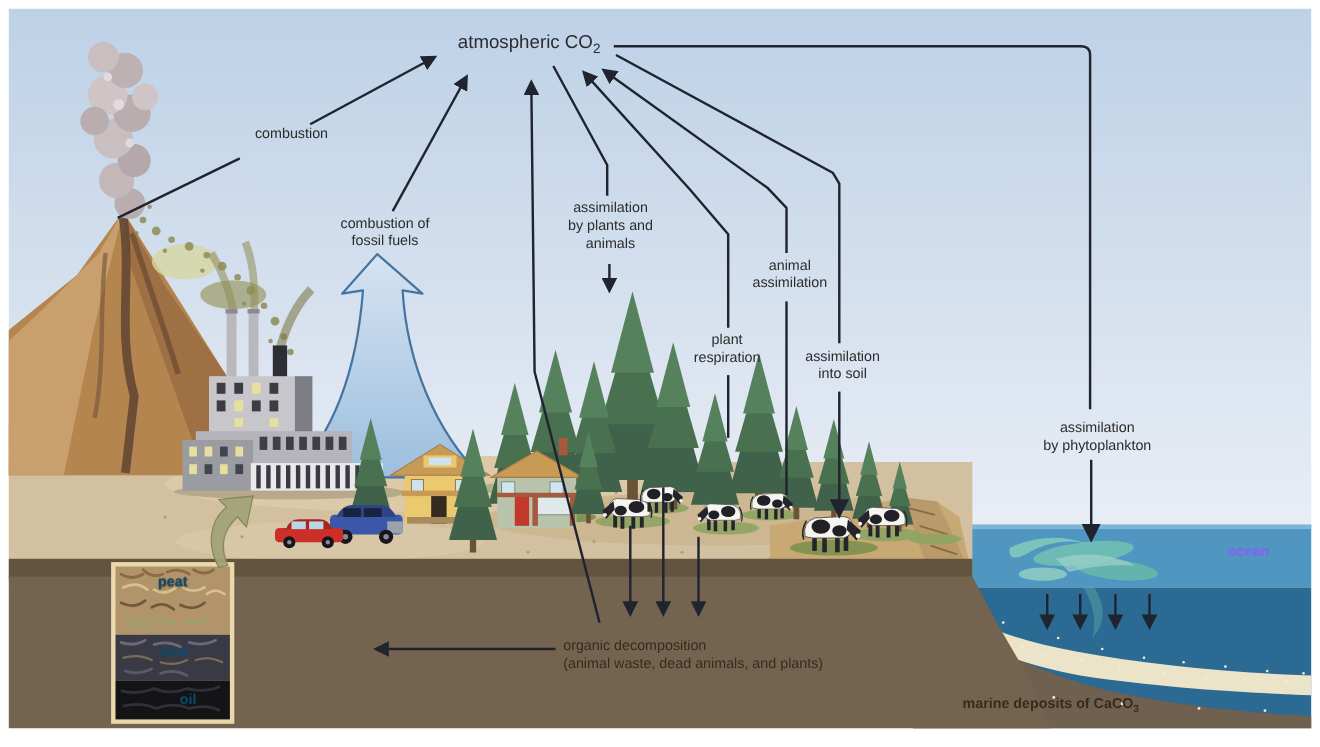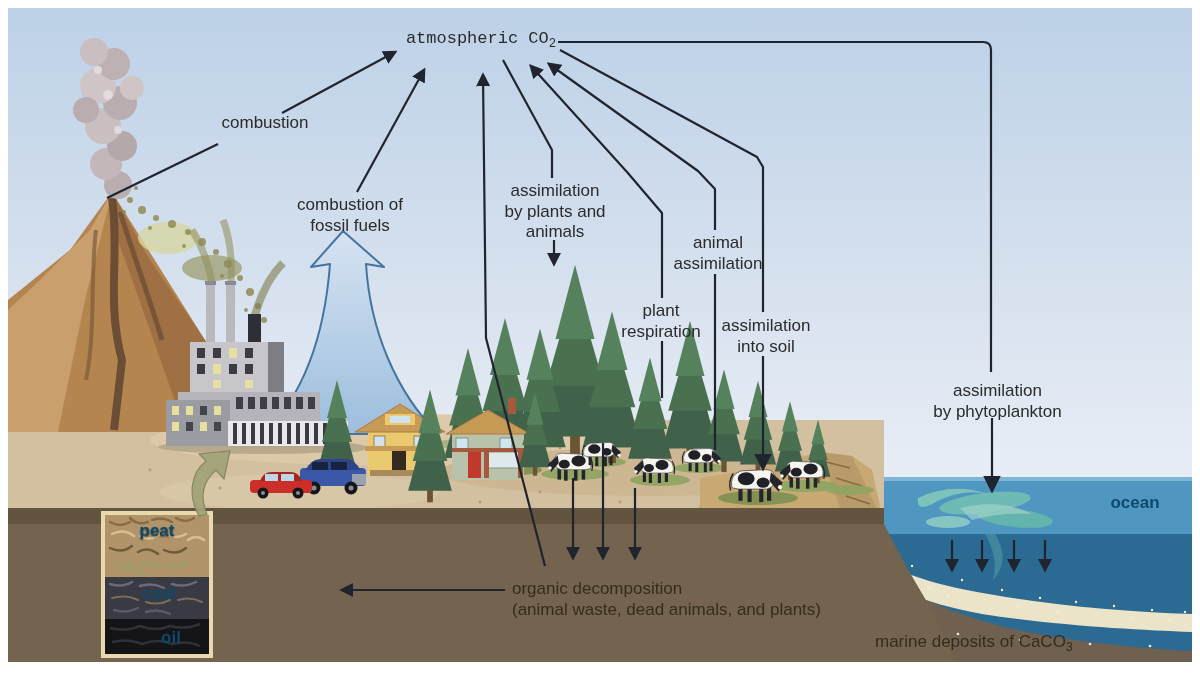--- a/index.html
+++ b/index.html
@@ -1,25 +1,25 @@
 <!DOCTYPE html>
 <html><head>
 <meta charset="utf-8">
 <style>
   html,body{margin:0;padding:0;background:#fff;}
   .stage{position:relative;width:1200px;height:679px;background:#ffffff;overflow:hidden;
          font-family:"Liberation Sans",sans-serif;}
   .stage svg{position:absolute;left:0;top:0;}
-  .lbl{position:absolute;font-size:17px;line-height:1.22;color:#2b2b2b;text-align:center;
+  .lbl{position:absolute;font-size:13px;line-height:1.22;color:#2b2b2b;text-align:center;
        white-space:pre-line;pointer-events:none;}
-  .lbl.big{font-size:17px;font-family:Liberation Mono, monospace;}
+  .lbl.big{font-size:17px;}
   .lbl.left{text-align:left;}
   .lbl.onbrown{color:#362c1e;}
   .lbl.white{color:#0c4a6e;font-weight:600;}
-  .lbl.ocean{color:#0c4a6e;font-weight:700;}
+  .lbl.ocean{color:#8b5cf6;font-weight:700;}
   sub{font-size:0.72em;}
 </style>
 </head>
 <body>
 
 <div class="stage">
 
 <svg width="1200" height="679" viewBox="0 0 1200 679">
   <defs>
     <linearGradient id="skyG" x1="0" y1="0" x2="0" y2="1">
@@ -395,15 +395,15 @@
 <div class="lbl" style="left:716px;top:316px;width:100px;">assimilation
 into soil</div>
 <div class="lbl" style="left:925px;top:381px;width:145px;">assimilation
 by phytoplankton</div>
 <div class="lbl ocean" style="left:1100px;top:493px;width:70px;">ocean</div>
 <div class="lbl white" style="left:125px;top:521px;width:64px;text-shadow:0 1px 2px rgba(0,0,0,0.6);">peat</div>
 <div class="lbl white" style="left:127px;top:584px;width:64px;">coal</div>
 <div class="lbl white" style="left:139px;top:628px;width:64px;">oil</div>
 <div class="lbl left onbrown" style="left:512px;top:579px;width:330px;">organic decomposition
 (animal waste, dead animals, and plants)</div>
-<div class="lbl left onbrown" style="left:875px;top:632px;width:240px;"><span>marine deposits of CaCO</span><sub>3</sub></div>
+<div class="lbl left onbrown" style="left:875px;top:632px;width:240px;font-weight:bold;"><span>marine deposits of CaCO</span><sub>3</sub></div>
 
 </div>
 
 </body></html>

